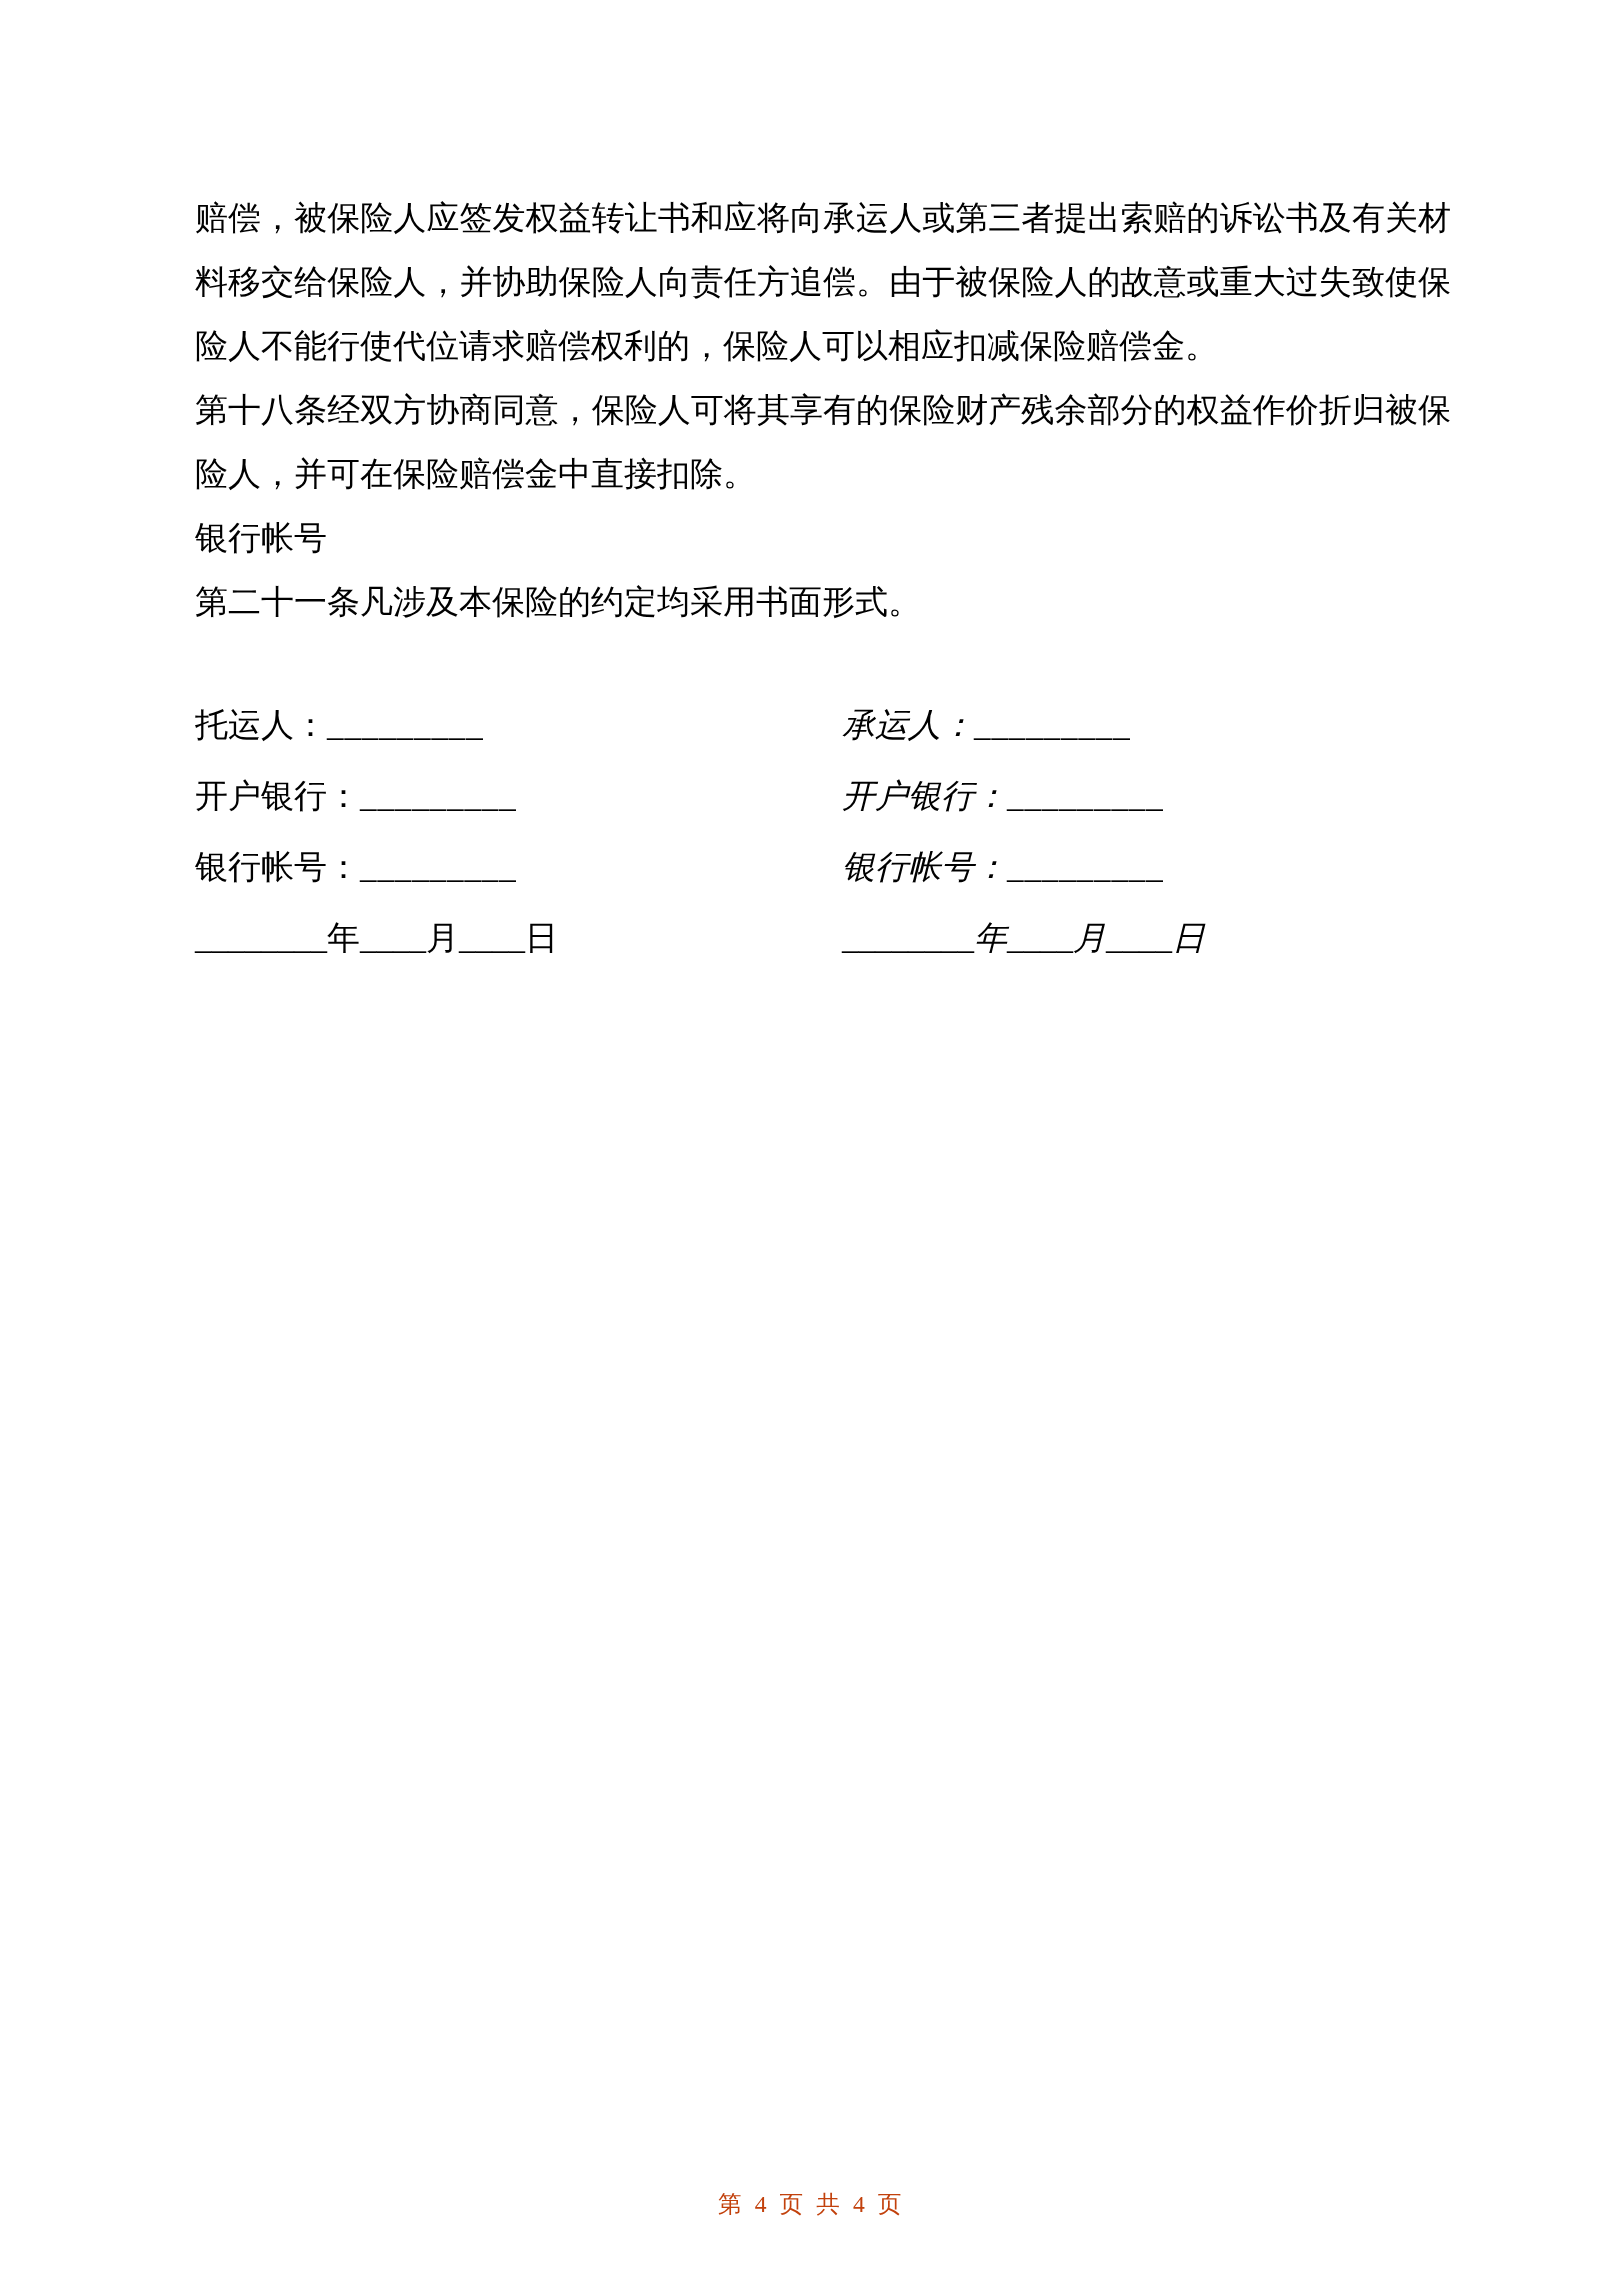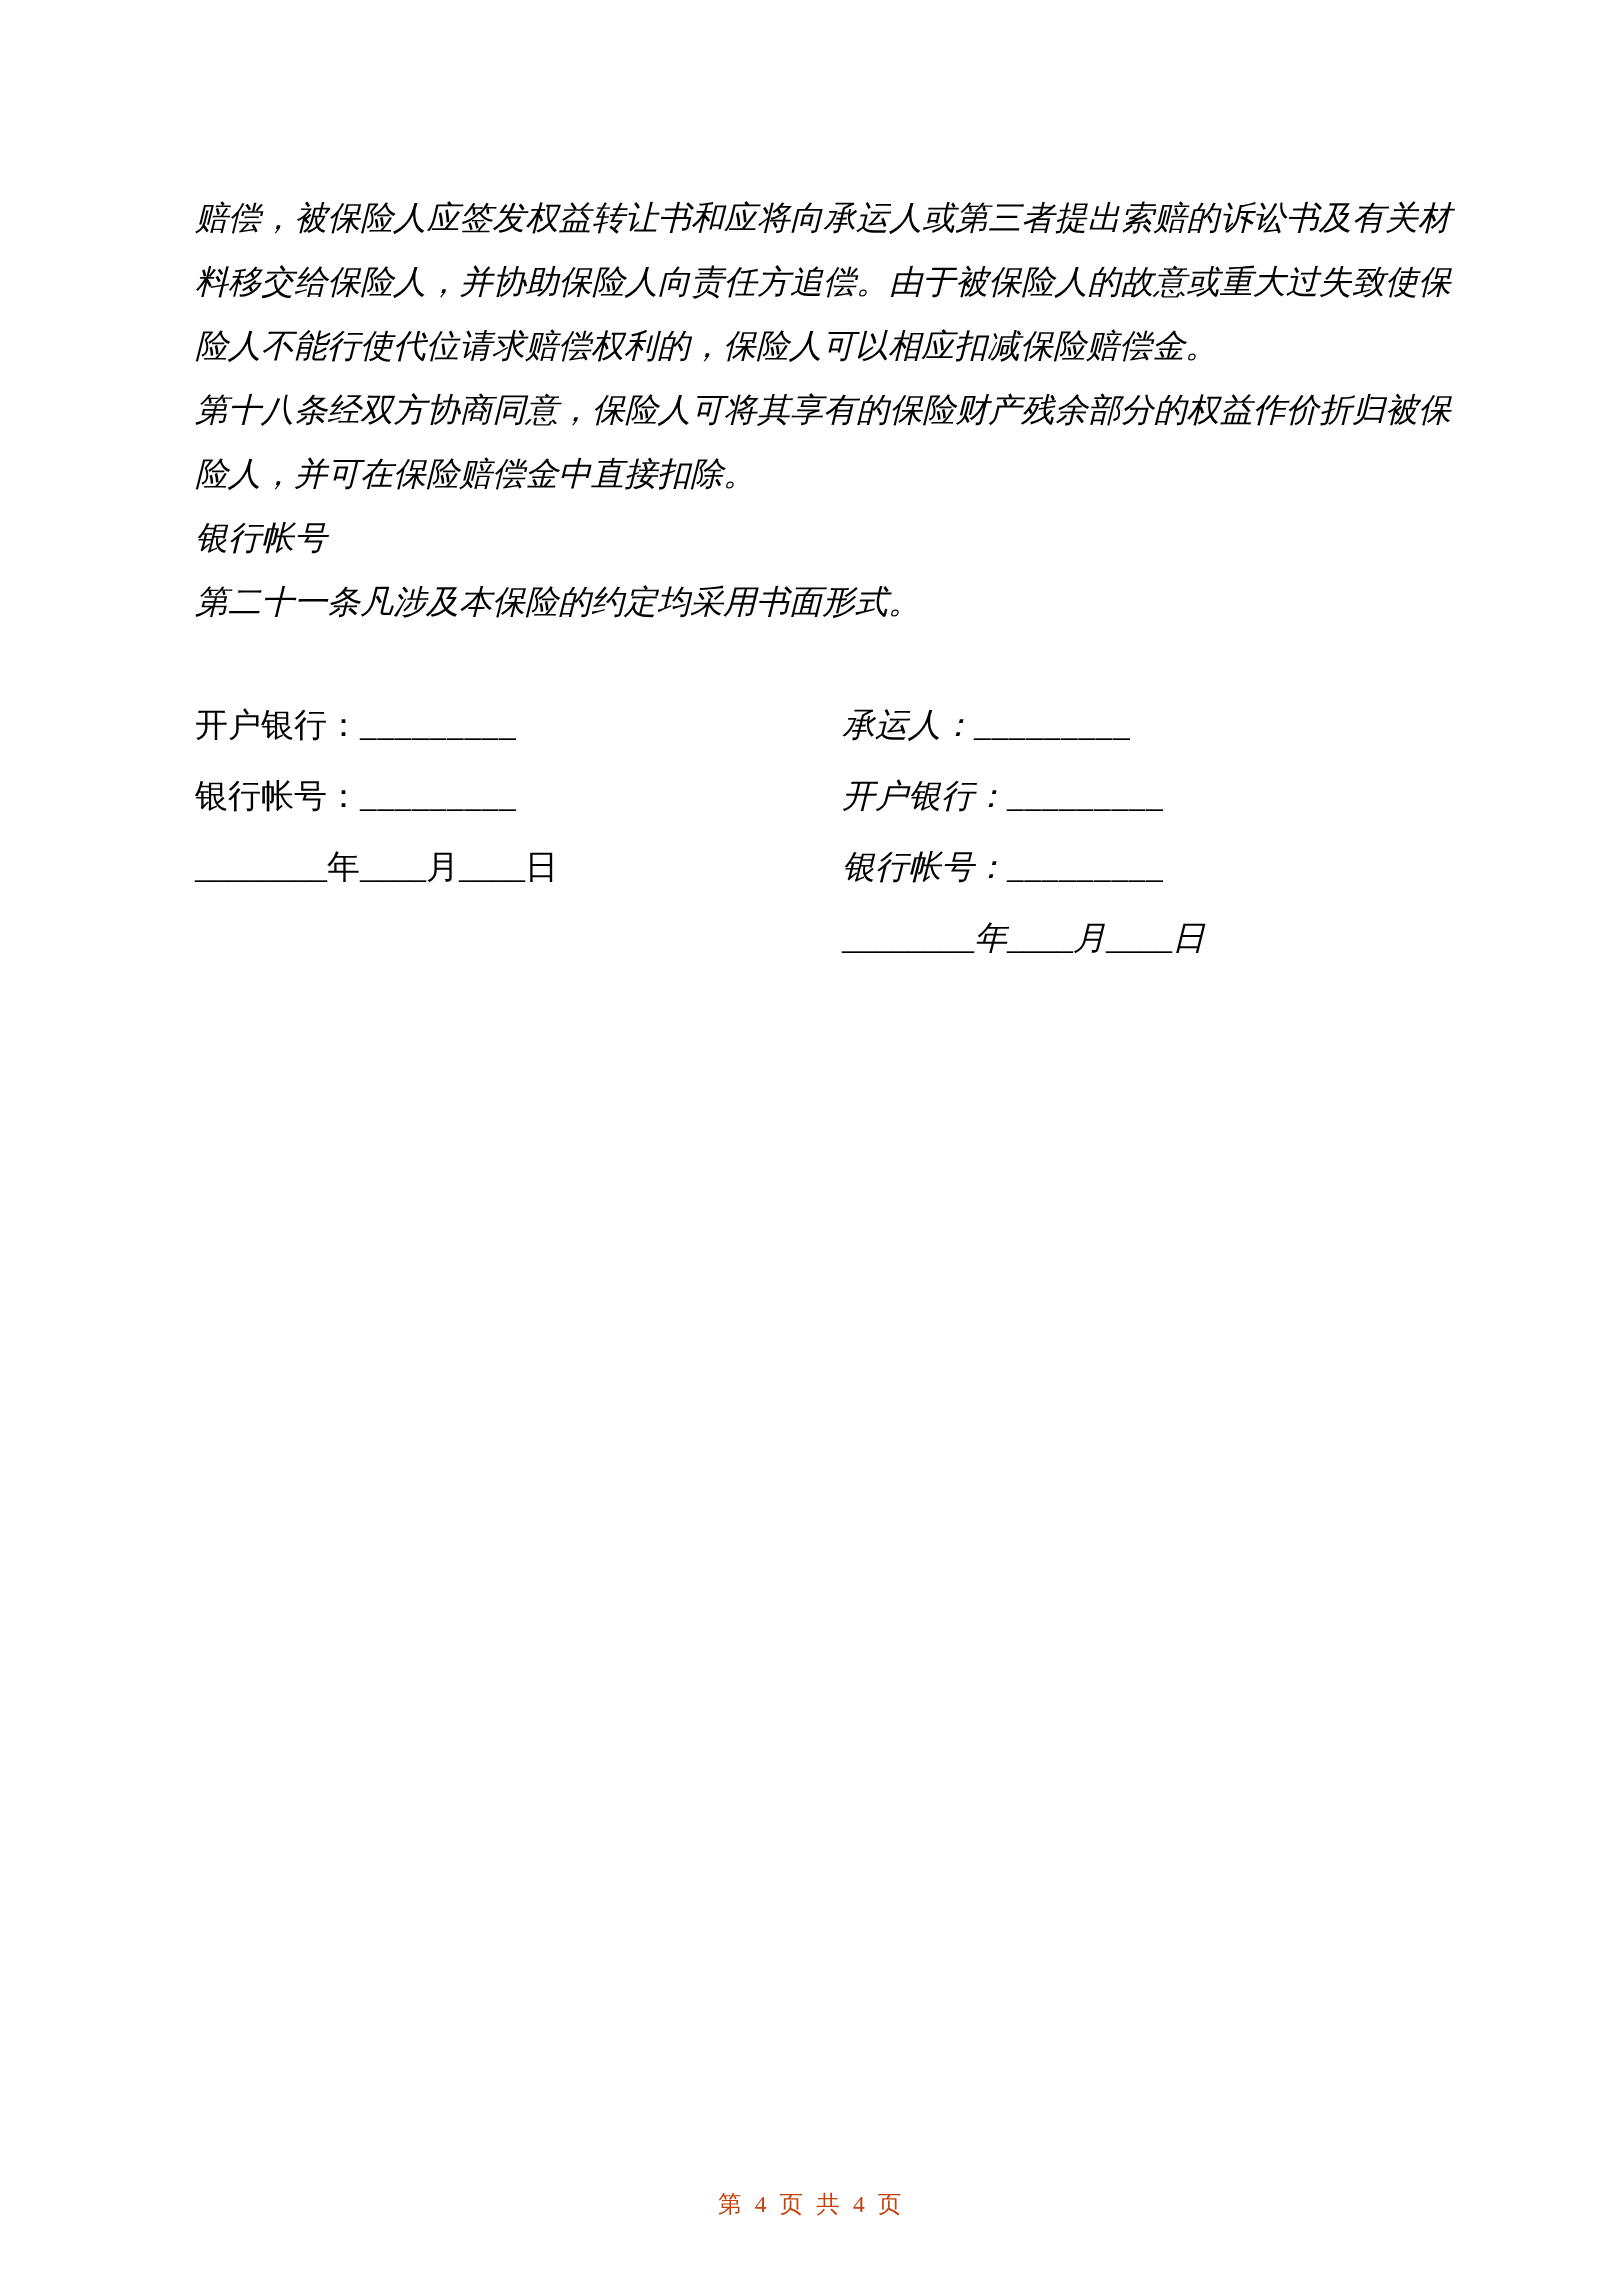--- a/index.html
+++ b/index.html
@@ -23,21 +23,20 @@
     top: 186px;
     width: 1256px;
     font-size: 33px;
     line-height: 64px;
   }
   .content p {
     margin: 0;
     padding: 0;
     text-align: justify;
     word-break: break-all;
-    font-style: italic;
   }
   .signature-block {
     display: flex;
     flex-direction: row;
     margin-top: 56px;
     width: 100%;
   }
   .sig-col {
     display: flex;
     flex-direction: column;
@@ -78,20 +77,23 @@
 
     <p>赔偿，被保险人应签发权益转让书和应将向承运人或第三者提出索赔的诉讼书及有关材料移交给保险人，并协助保险人向责任方追偿。由于被保险人的故意或重大过失致使保险人不能行使代位请求赔偿权利的，保险人可以相应扣减保险赔偿金。</p>
     <p>第十八条经双方协商同意，保险人可将其享有的保险财产残余部分的权益作价折归被保险人，并可在保险赔偿金中直接扣除。</p>
     <p>银行帐号</p>
     <p>第二十一条凡涉及本保险的约定均采用书面形式。</p>
 
     <div class="signature-block">
 
       <div class="sig-col left">
         <div class="sig-row">
+          <span>托运人：</span><span class="blank">_________</span>
+        </div>
+        <div class="sig-row">
           <span>开户银行：</span><span class="blank">_________</span>
         </div>
         <div class="sig-row">
           <span>银行帐号：</span><span class="blank">_________</span>
         </div>
         <div class="sig-row">
           <span>________年____月____日</span>
         </div>
       </div>
 

